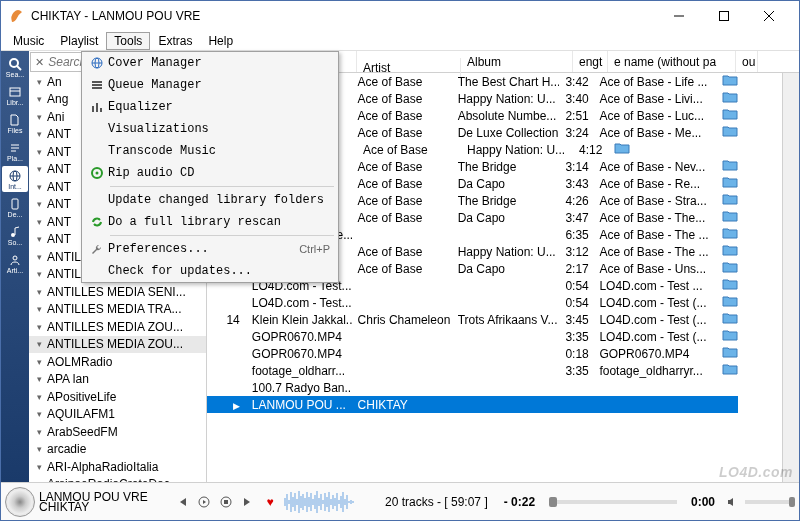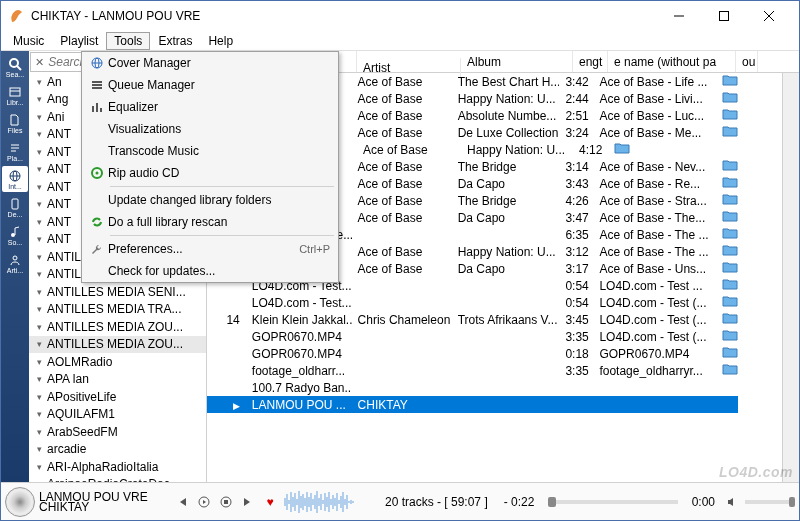--- a/index.html
+++ b/index.html
@@ -47,29 +47,29 @@
 .statusbar { height: 38px; border-top: 1px solid #d0d0d0; display: flex; align-items: center; background: #fafafa; padding: 0 4px; gap: 4px; }
 .disc { width: 30px; height: 30px; border-radius: 50%; background: radial-gradient(circle, #888 0%, #ccc 30%, #eee 60%, #ccc 100%); border: 1px solid #999; flex-shrink: 0; }
 .now-block { width: 130px; font-size: 9px; line-height: 10px; overflow: hidden; }
 .pctl { width: 18px; height: 18px; display: inline-flex; align-items: center; justify-content: center; color: #555; }
 .pctl svg { width: 12px; height: 12px; }
 .heart { color: #d00; }
 .wave { flex: 0 0 90px; height: 26px; }
 .status-text { flex: 0 0 auto; font-size: 12px; padding: 0 8px; }
 .seek { flex: 1; height: 4px; background: #ddd; margin: 0 6px; position: relative; }
 .seek .knob { position: absolute; left: 0; top: -3px; width: 8px; height: 10px; background: #888; border-radius: 2px; }
-.time { font-size: 12px; padding: 0 4px; }
+.time { font-size: 12px; padding: 0 4px; font-weight: bold; }
 .vol { width: 50px; height: 4px; background: #ddd; position: relative; }
 .vol .knob { position: absolute; right: 0; top: -3px; width: 6px; height: 10px; background: #888; border-radius: 2px; }
 
 .tools-menu { position: absolute; left: 80px; top: 50px; width: 258px; background: #f5f5f5; border: 1px solid #a0a0a0; box-shadow: 2px 2px 4px rgba(0,0,0,0.25); z-index: 100; }
 .tm-row { height: 22px; display: flex; align-items: center; padding: 0 8px 0 4px; font-size: 12px; }
 .tm-row .ic { width: 22px; display: flex; align-items: center; justify-content: center; }
 .tm-row .ic svg { width: 14px; height: 14px; }
-.tm-row .tx { flex: 1; }
+.tm-row .tx { flex: 1; font-family: Liberation Mono, monospace; }
 .tm-row .sc { color: #666; font-size: 11px; }
 .tm-sep { height: 1px; background: #d0d0d0; margin: 2px 4px 2px 28px; }
 
 .watermark { position: absolute; right: 6px; bottom: 40px; font-size: 14px; color: rgba(0,0,0,0.2); font-weight: 600; font-style: italic; letter-spacing: 0.5px; }
 </style>
 </head>
 <body>
 
 <div class="window">
 
@@ -293,21 +293,21 @@
               <span class="c" style="width:128px">Ace of Base - Life ...</span>
               <span class="c" style="width:22px"><svg class="folder-ic" viewBox="0 0 16 12">
                   <path d="M1 2h5l1 1h8v8H1z" fill="#6bb3e8" stroke="#3a7ab8"></path>
                 </svg></span>
             </div>
             <div class="row">
               <span class="c" style="width:40px;text-align:right"></span>
               <span class="c" style="width:110px">ing in Danger</span>
               <span class="c" style="width:104px">Ace of Base</span>
               <span class="c" style="width:112px">Happy Nation: U...</span>
-              <span class="c" style="width:35px;text-align:right">2:44</span>
+              <span class="c" style="width:35px;text-align:right">3:40</span>
               <span class="c" style="width:128px">Ace of Base - Livi...</span>
               <span class="c" style="width:22px"><svg class="folder-ic" viewBox="0 0 16 12">
                   <path d="M1 2h5l1 1h8v8H1z" fill="#6bb3e8" stroke="#3a7ab8"></path>
                 </svg></span>
             </div>
             <div class="row">
               <span class="c" style="width:40px;text-align:right"></span>
               <span class="c" style="width:110px">cky Love</span>
               <span class="c" style="width:104px">Ace of Base</span>
               <span class="c" style="width:112px">Absolute Numbe...</span>
@@ -402,21 +402,21 @@
               <span class="c" style="width:128px">Ace of Base - The ...</span>
               <span class="c" style="width:22px"><svg class="folder-ic" viewBox="0 0 16 12">
                   <path d="M1 2h5l1 1h8v8H1z" fill="#6bb3e8" stroke="#3a7ab8"></path>
                 </svg></span>
             </div>
             <div class="row">
               <span class="c" style="width:40px;text-align:right">1</span>
               <span class="c" style="width:110px">Unspeakable</span>
               <span class="c" style="width:104px">Ace of Base</span>
               <span class="c" style="width:112px">Da Capo</span>
-              <span class="c" style="width:35px;text-align:right">3:17</span>
+              <span class="c" style="width:35px;text-align:right">2:17</span>
               <span class="c" style="width:128px">Ace of Base - Uns...</span>
               <span class="c" style="width:22px"><svg class="folder-ic" viewBox="0 0 16 12">
                   <path d="M1 2h5l1 1h8v8H1z" fill="#6bb3e8" stroke="#3a7ab8"></path>
                 </svg></span>
             </div>
             <div class="row">
               <span class="c" style="width:40px;text-align:right"></span>
               <span class="c" style="width:110px">LO4D.com - Test...</span>
               <span class="c" style="width:104px"></span>
               <span class="c" style="width:112px"></span>

